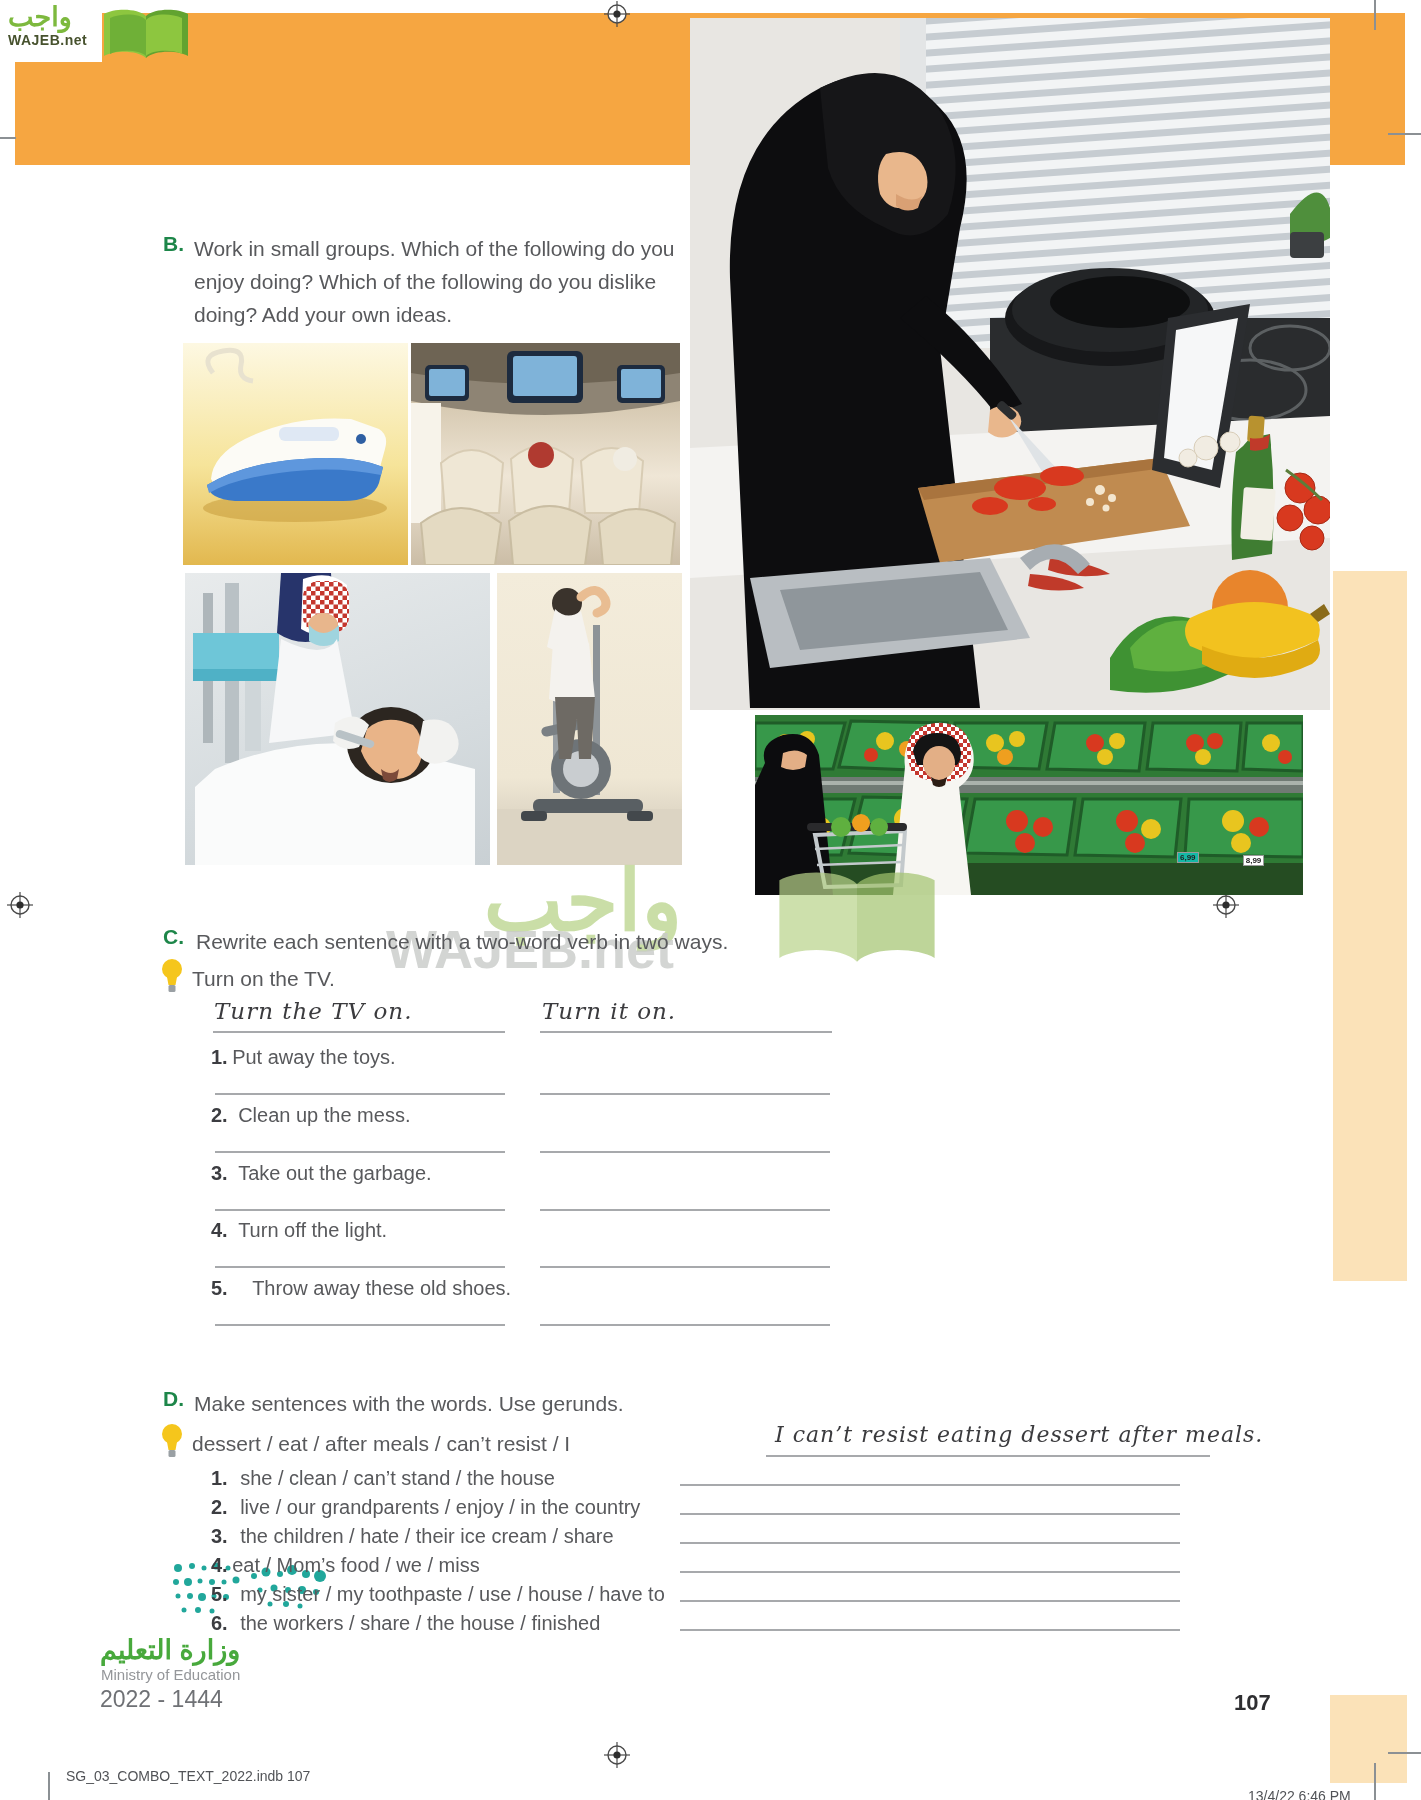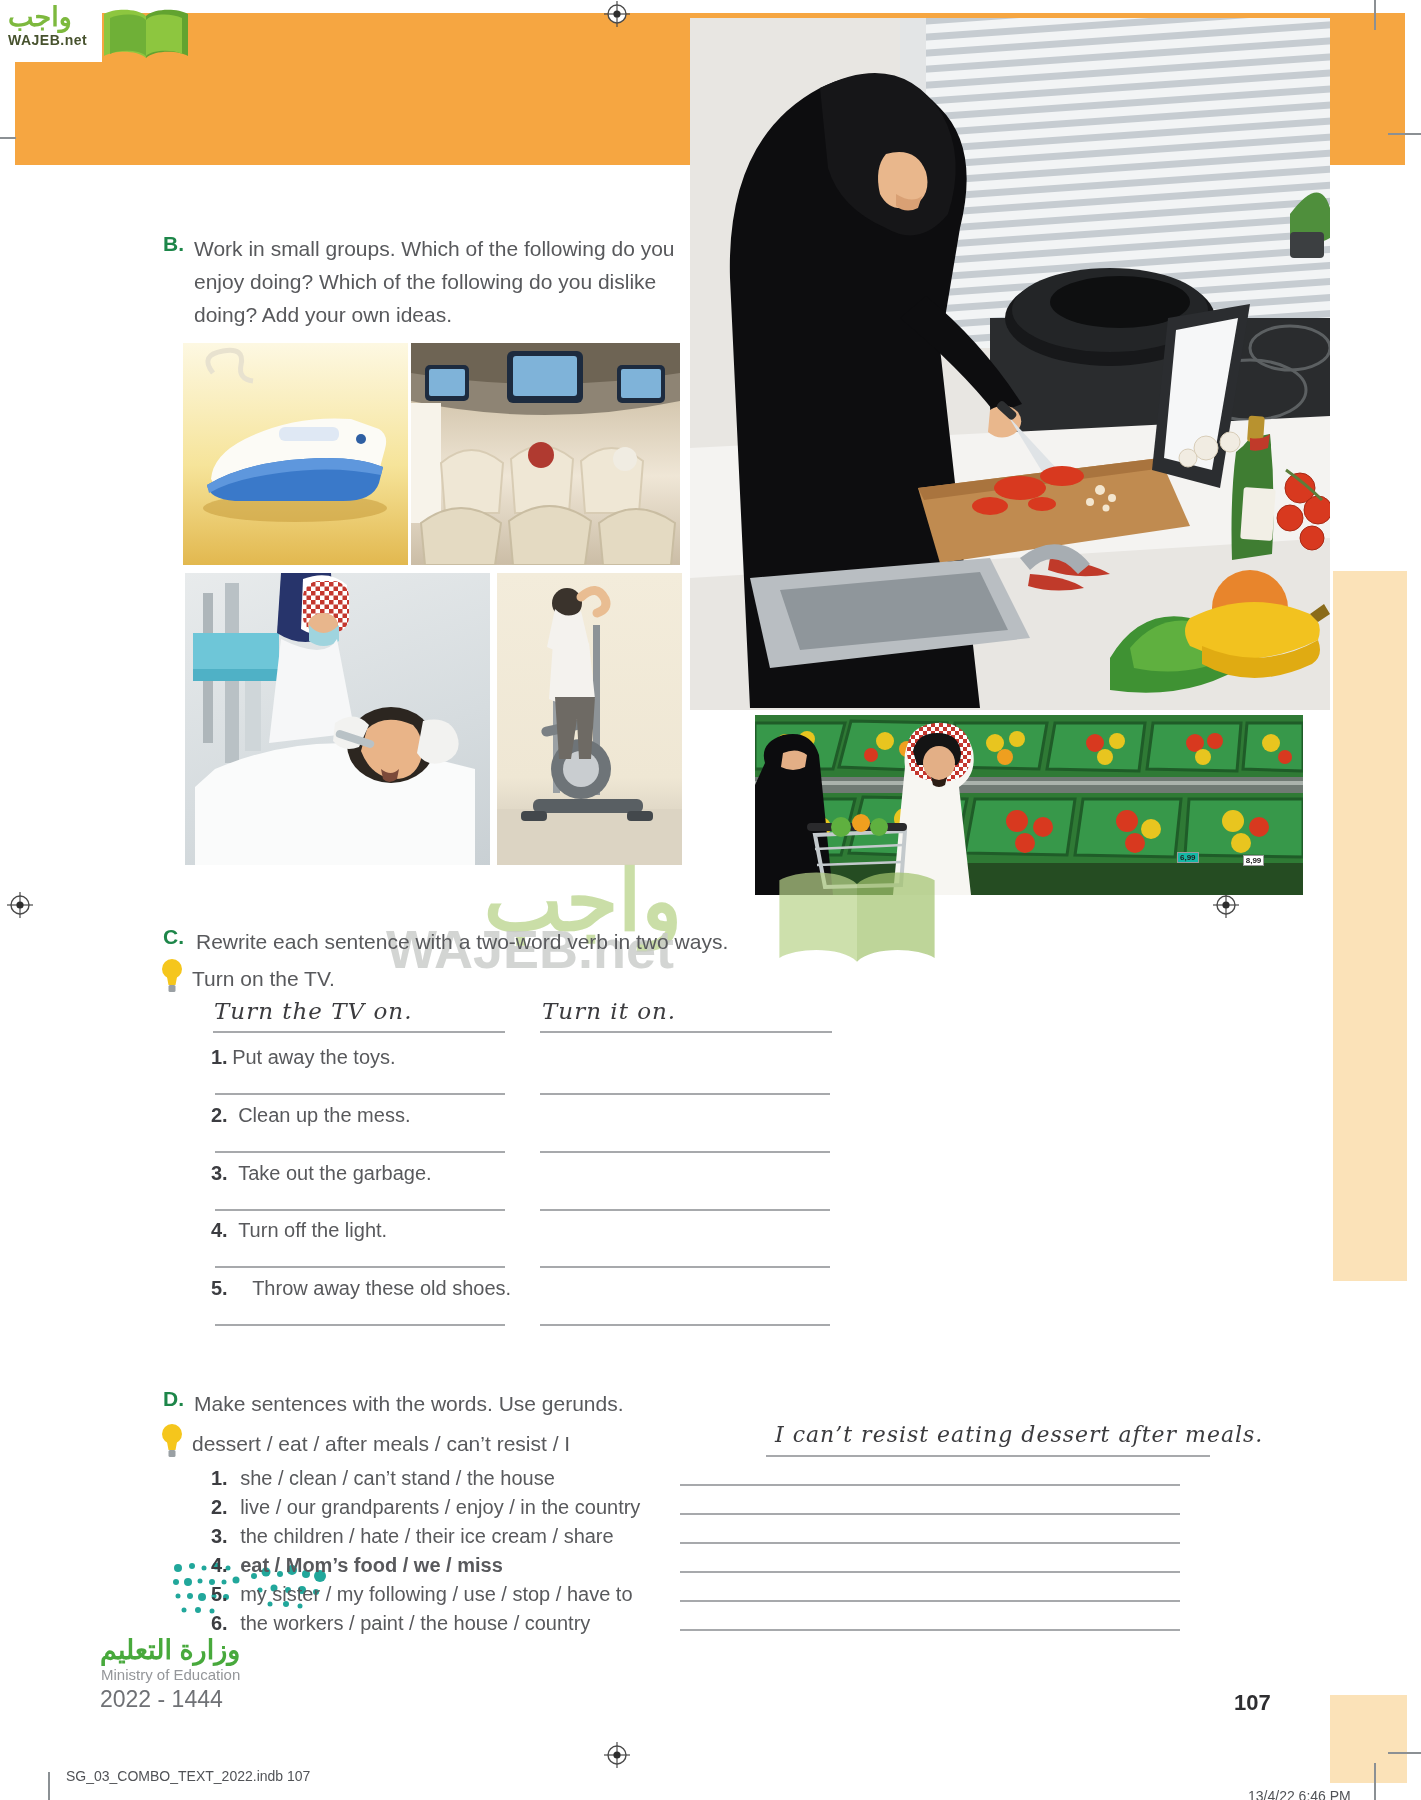--- a/index.html
+++ b/index.html
@@ -426,23 +426,23 @@
   <path d="M7 20 h10 l-1.5 8 h-7 Z" fill="#f5c61c"></path>
   <rect x="8.5" y="28" width="7" height="7" rx="1.5" fill="#9aa0a4"></rect>
 </svg>
 <div class="row bodytx" style="left:192px;top:1427px;">dessert / eat / after meals / can’t resist / I</div>
 <div class="row hand" style="left:775px;top:1422px;font-size:22px;">I can’t resist eating dessert after meals.</div>
 <div class="thinline" style="left:766px;top:1455px;width:444px;"></div>
 
 <div class="row" style="left:211px;top:1467px;"><span class="itemnum">1.</span> <span class="itemtx" style="margin-left:8px;">she / clean / can’t stand / the house</span></div>
 <div class="row" style="left:211px;top:1496px;"><span class="itemnum">2.</span> <span class="itemtx" style="margin-left:8px;">live / our grandparents / enjoy / in the country</span></div>
 <div class="row" style="left:211px;top:1525px;"><span class="itemnum">3.</span> <span class="itemtx" style="margin-left:8px;">the children / hate / their ice cream / share</span></div>
-<div class="row" style="left:211px;top:1554px;"><span class="itemnum">4.</span> <span class="itemtx" style="margin-left:8px;font-weight:bold;">eat / Mom’s food / we / miss</span></div>
-<div class="row" style="left:211px;top:1583px;"><span class="itemnum">5.</span> <span class="itemtx" style="margin-left:8px;">my sister / my following / use / stop / have to</span></div>
-<div class="row" style="left:211px;top:1612px;"><span class="itemnum">6.</span> <span class="itemtx" style="margin-left:8px;">the workers / paint / the house / country</span></div>
+<div class="row" style="left:211px;top:1554px;"><span class="itemnum">4.</span> <span class="itemtx" style="margin-left:0;">eat / Mom’s food / we / miss</span></div>
+<div class="row" style="left:211px;top:1583px;"><span class="itemnum">5.</span> <span class="itemtx" style="margin-left:8px;">my sister / my toothpaste / use / house / have to</span></div>
+<div class="row" style="left:211px;top:1612px;"><span class="itemnum">6.</span> <span class="itemtx" style="margin-left:8px;">the workers / share / the house / finished</span></div>
 
 <div class="thinline" style="left:680px;top:1484px;width:500px;"></div>
 <div class="thinline" style="left:680px;top:1513px;width:500px;"></div>
 <div class="thinline" style="left:680px;top:1542px;width:500px;"></div>
 <div class="thinline" style="left:680px;top:1571px;width:500px;"></div>
 <div class="thinline" style="left:680px;top:1600px;width:500px;"></div>
 <div class="thinline" style="left:680px;top:1629px;width:500px;"></div>
 
 <svg class="abs" style="left:170px;top:1554px;width:180px;height:64px;z-index:2;" viewBox="0 0 180 64">
   <g fill="#21A79B">

